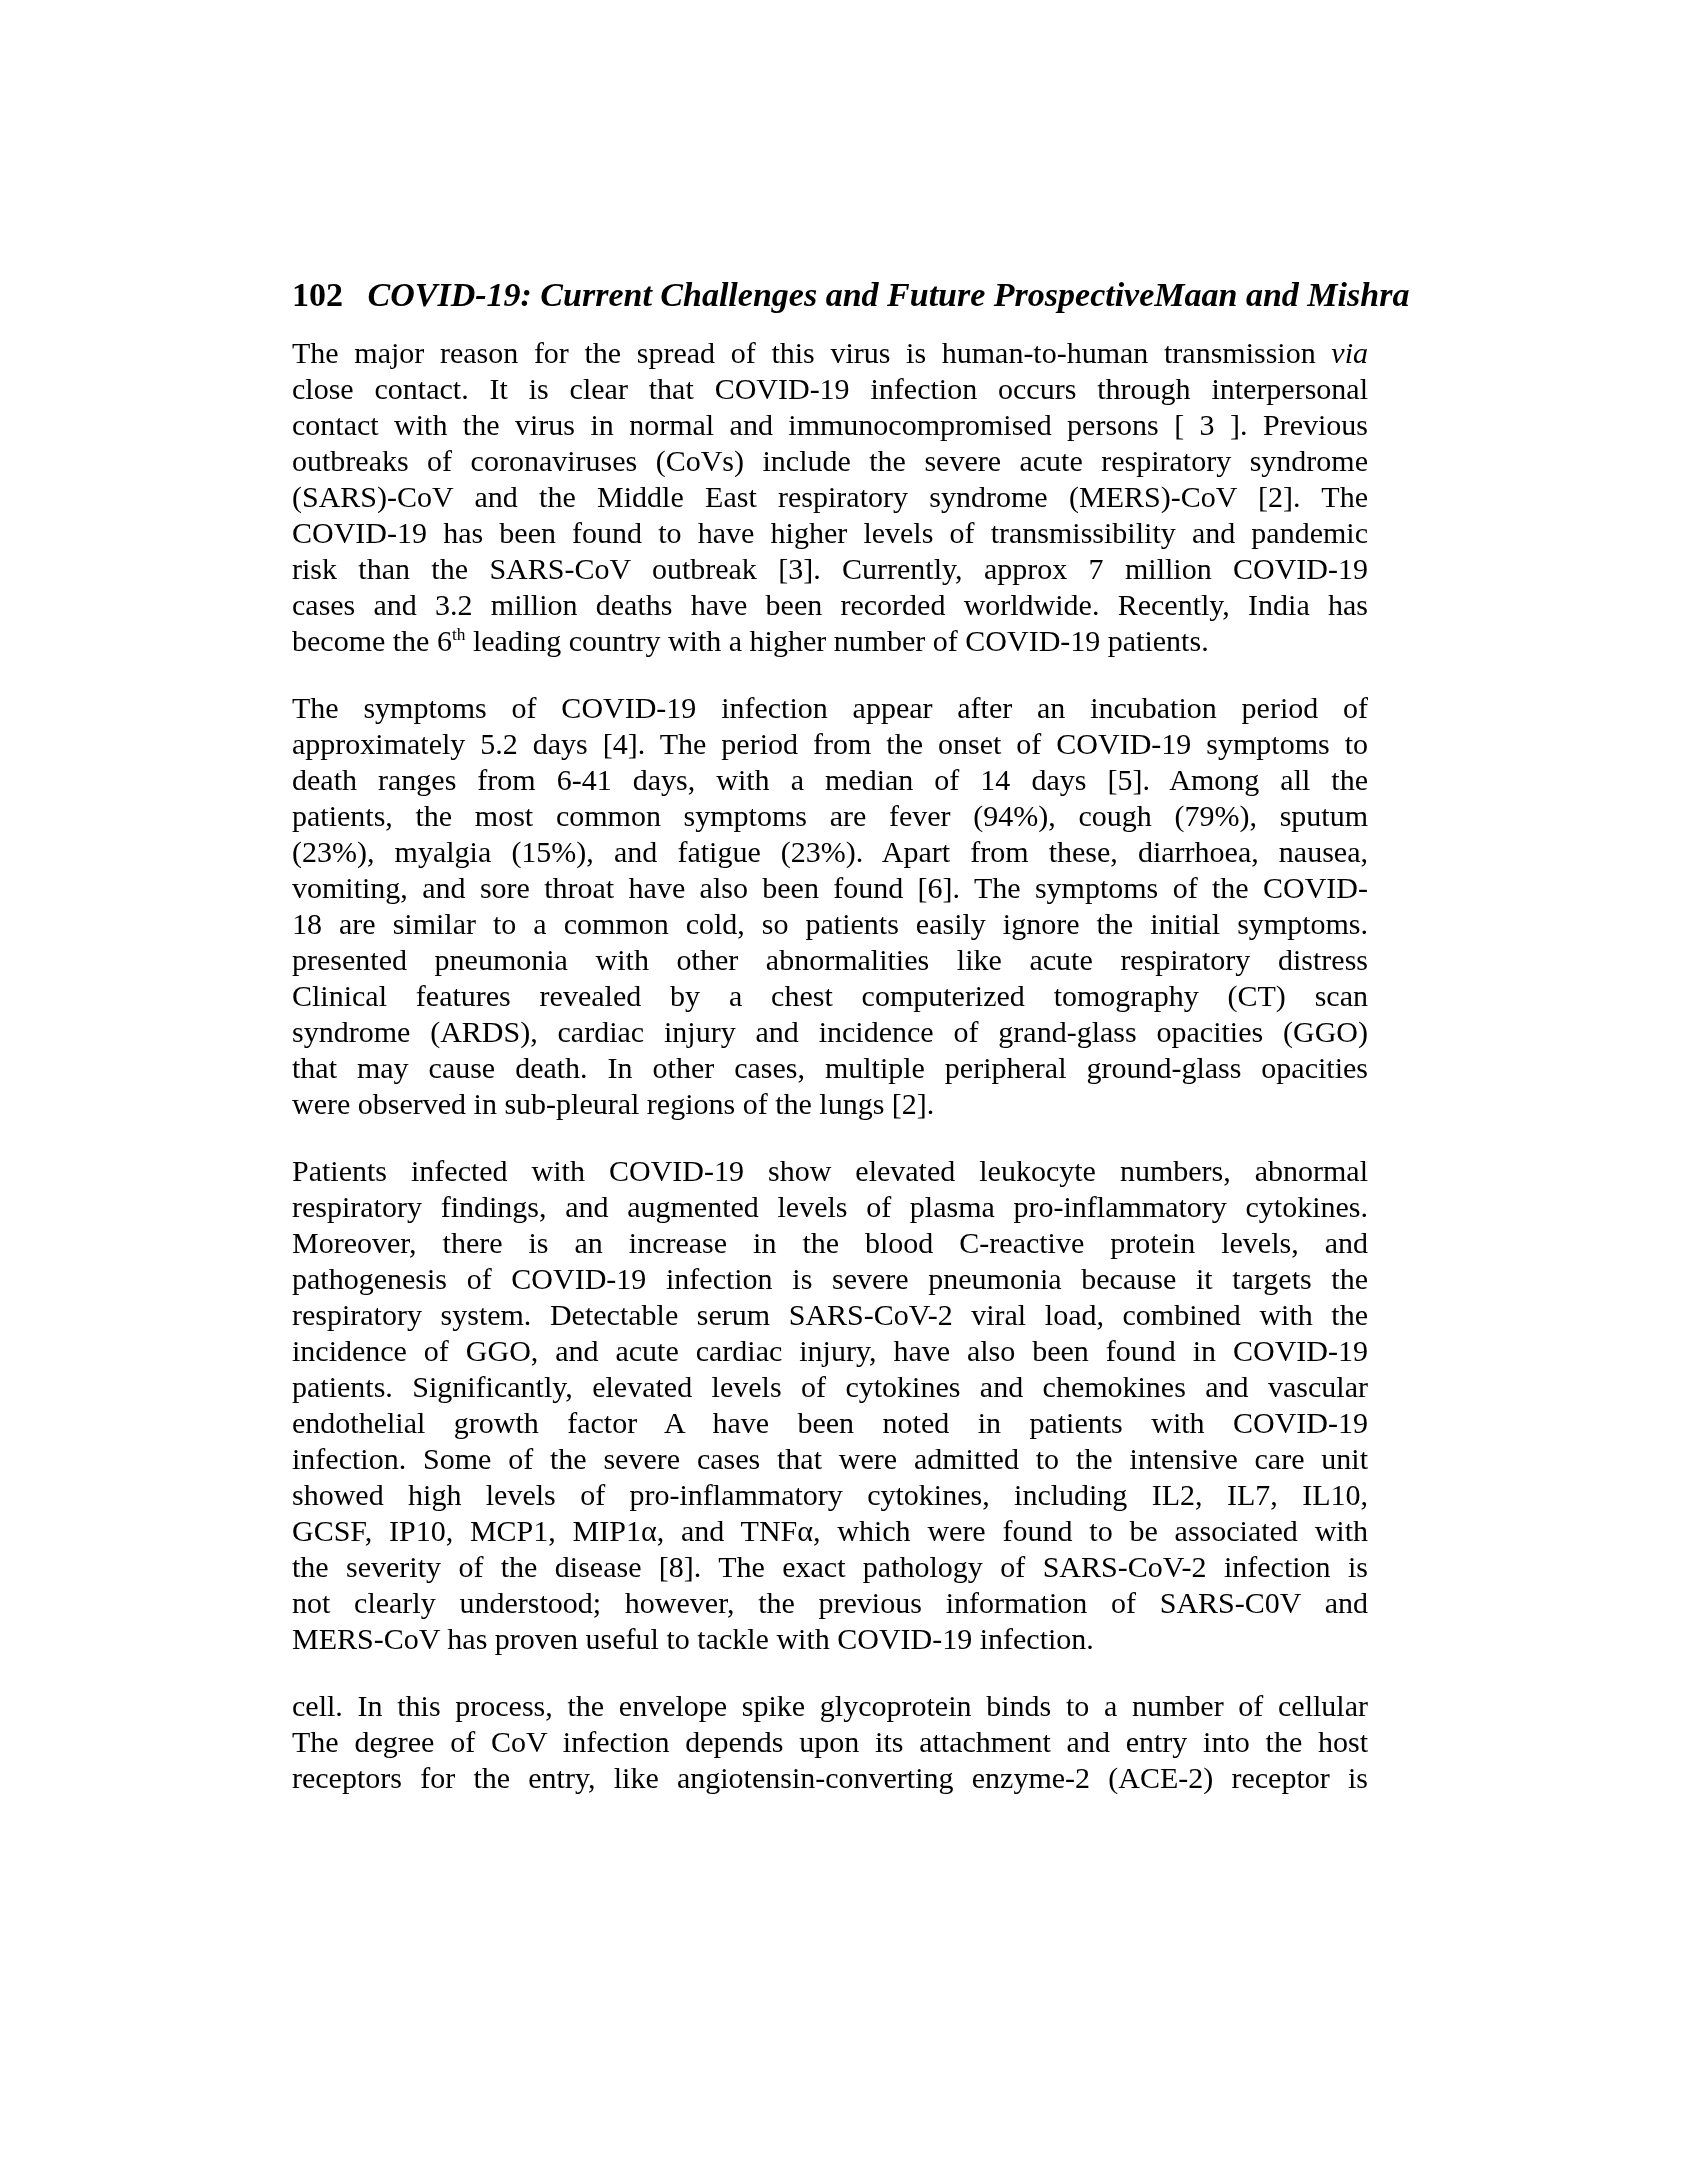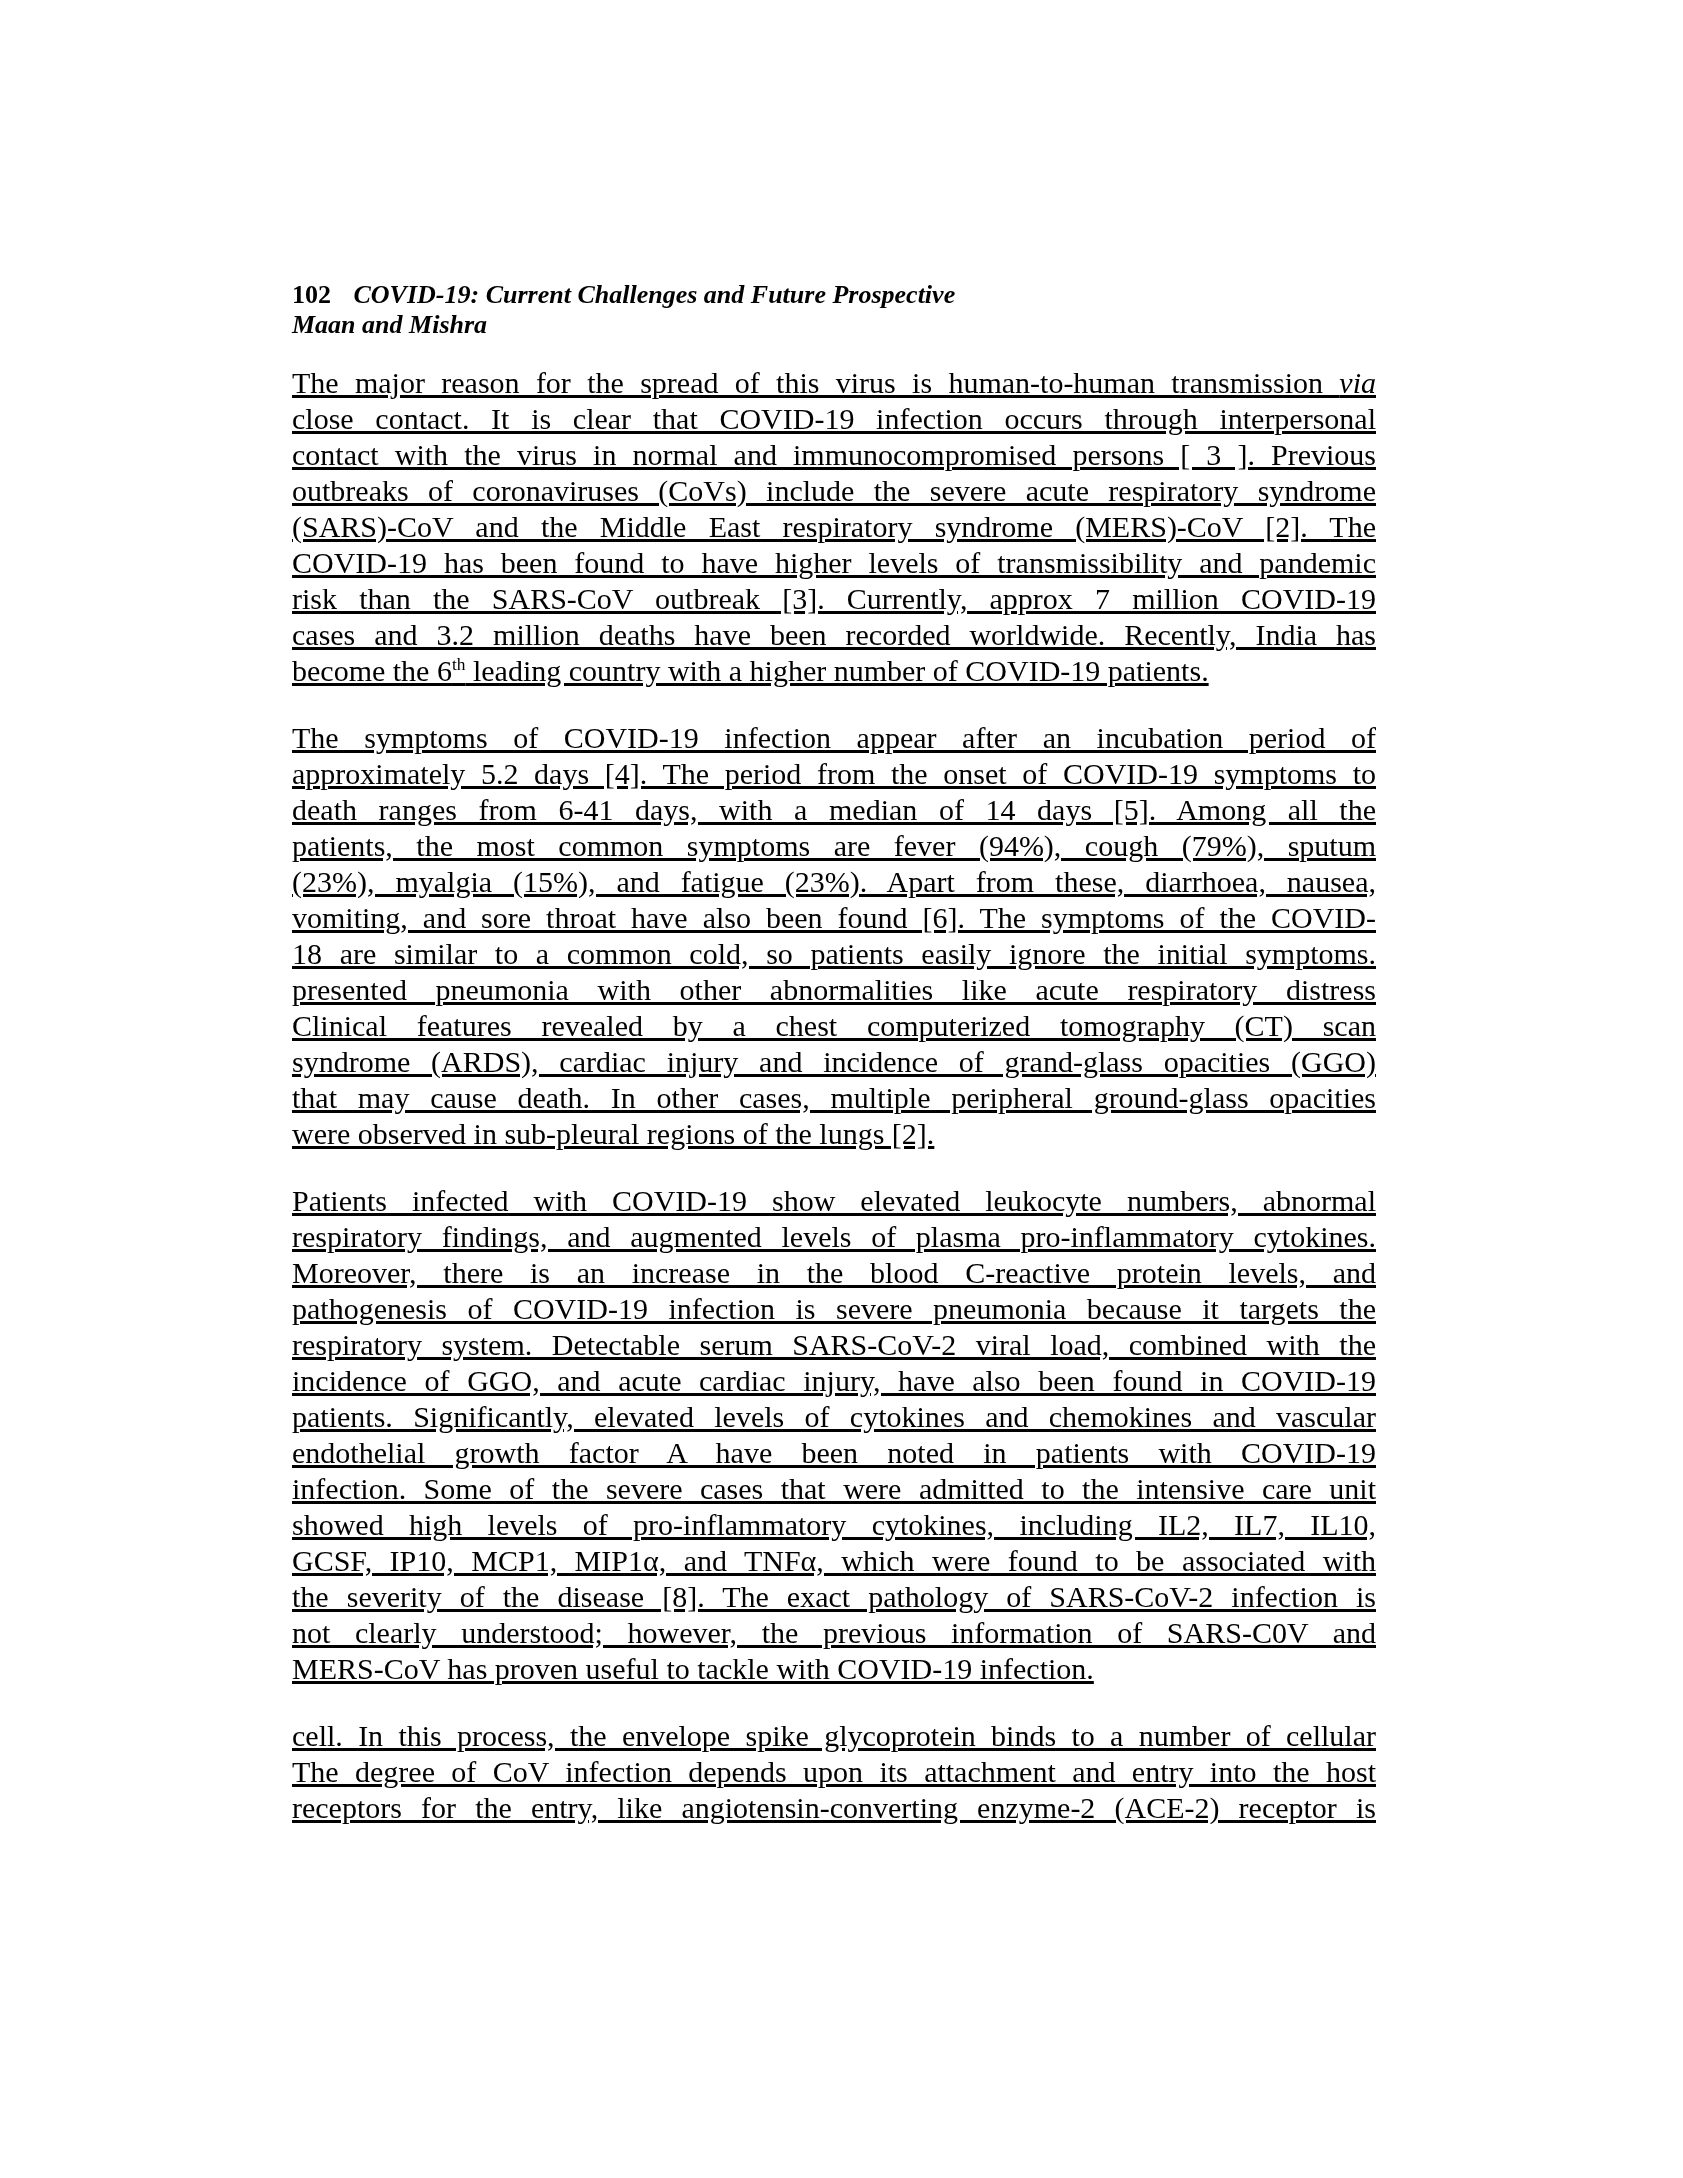--- a/index.html
+++ b/index.html
@@ -18,40 +18,38 @@
     position: absolute;
     left: 292px;
     top: 280px;
     width: 1092px;
   }
   .page-header {
     display: flex;
     justify-content: space-between;
     align-items: baseline;
     font-weight: bold;
-    font-size: 26px;
+    font-size: 34px;
     line-height: 30px;
     white-space: nowrap;
-    flex-direction: column;
   }
   .page-header .pnum {
     font-style: normal;
     margin-right: 16px;
   }
   .page-header .btitle,
   .page-header .authors {
     font-style: italic;
   }
   .paragraphs {
     margin-top: 25px;
     font-size: 30px;
   }
   .paragraph {
-    margin: 0 8px 31px 0;
-    text-decoration: underline;
+    margin: 0 16px 31px 0;
   }
   .paragraph:last-child { margin-bottom: 0; }
   .line {
     line-height: 36px;
     height: 36px;
     overflow: visible;
   }
   .jline {
     text-align: justify;
     text-align-last: justify;

